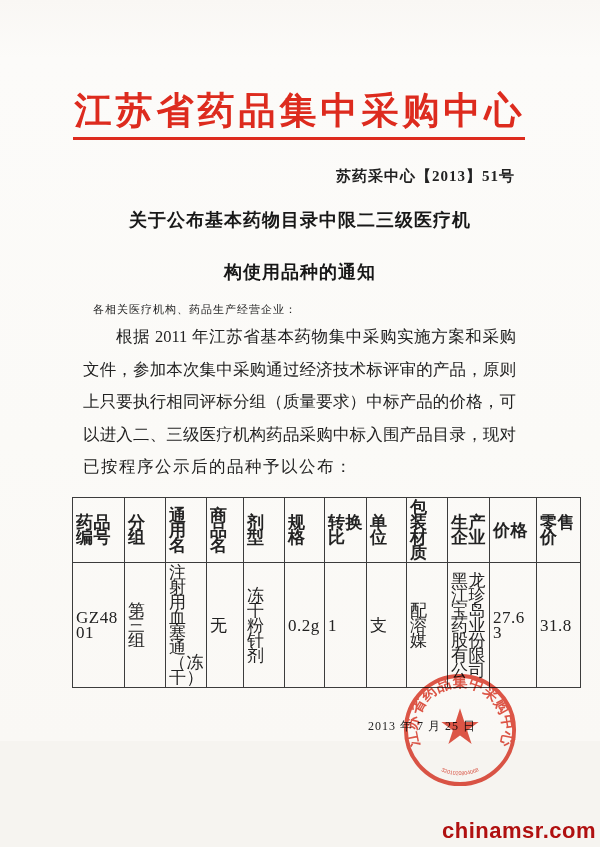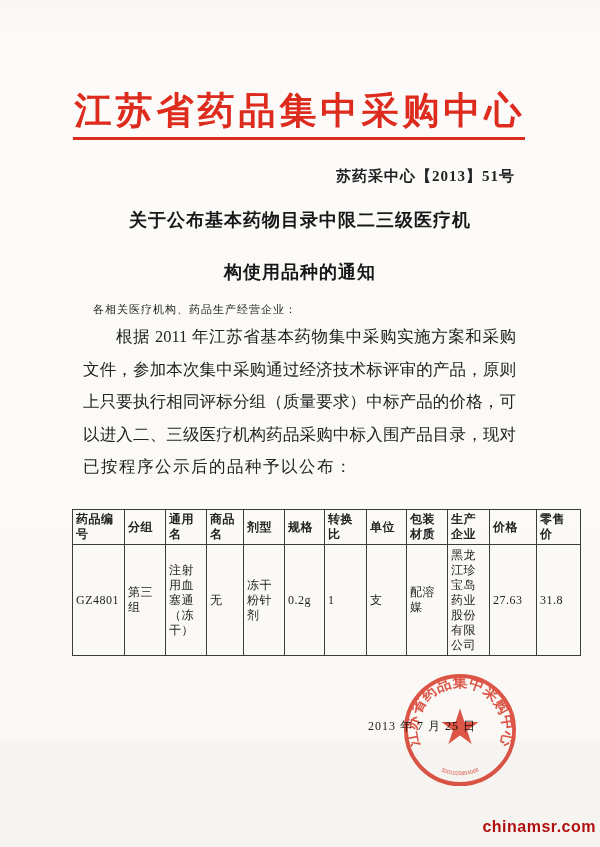--- a/index.html
+++ b/index.html
@@ -59,25 +59,25 @@
     font-size: 16.5px;
     color: #222;
     text-align: justify;
     text-align-last: justify;
     text-justify: inter-character;
   }
   .para-line:first-child { text-indent: 2em; }
   .para-line:last-child { text-align-last: left; letter-spacing: 1.5px; }
   
   .drug-table {
-    position: absolute; top: 509px; left: 72px;
+    position: absolute; top: 497px; left: 72px;
     width: 428px;
     border-collapse: collapse;
     table-layout: fixed;
-    font-size: 12px;
+    font-size: 17px;
     color: #222;
     padding-left: 36px;
   }
   .drug-table th, .drug-table td {
     border: 1px solid #3c3c3c;
     padding: 2px 3px;
     vertical-align: middle;
     text-align: left;
     line-height: 15px;
     letter-spacing: 0.5px;
@@ -100,21 +100,21 @@
   .seal {
     position: absolute; top: 671px; left: 401px;
     width: 118px; height: 118px;
     mix-blend-mode: multiply;
     opacity: 0.88;
   }
   
   .watermark {
     position: absolute; top: 818px; right: 4px;
     font-family: "Liberation Sans", "DejaVu Sans", sans-serif;
-    font-size: 16px; font-weight: 700;
+    font-size: 22px; font-weight: 700;
     letter-spacing: 0.5px;
     color: #b01010;
   }
 </style>
 </head>
 <body>
 
 <div class="page">
 
   <div class="letterhead-title">江苏省药品集中采购中心</div>

